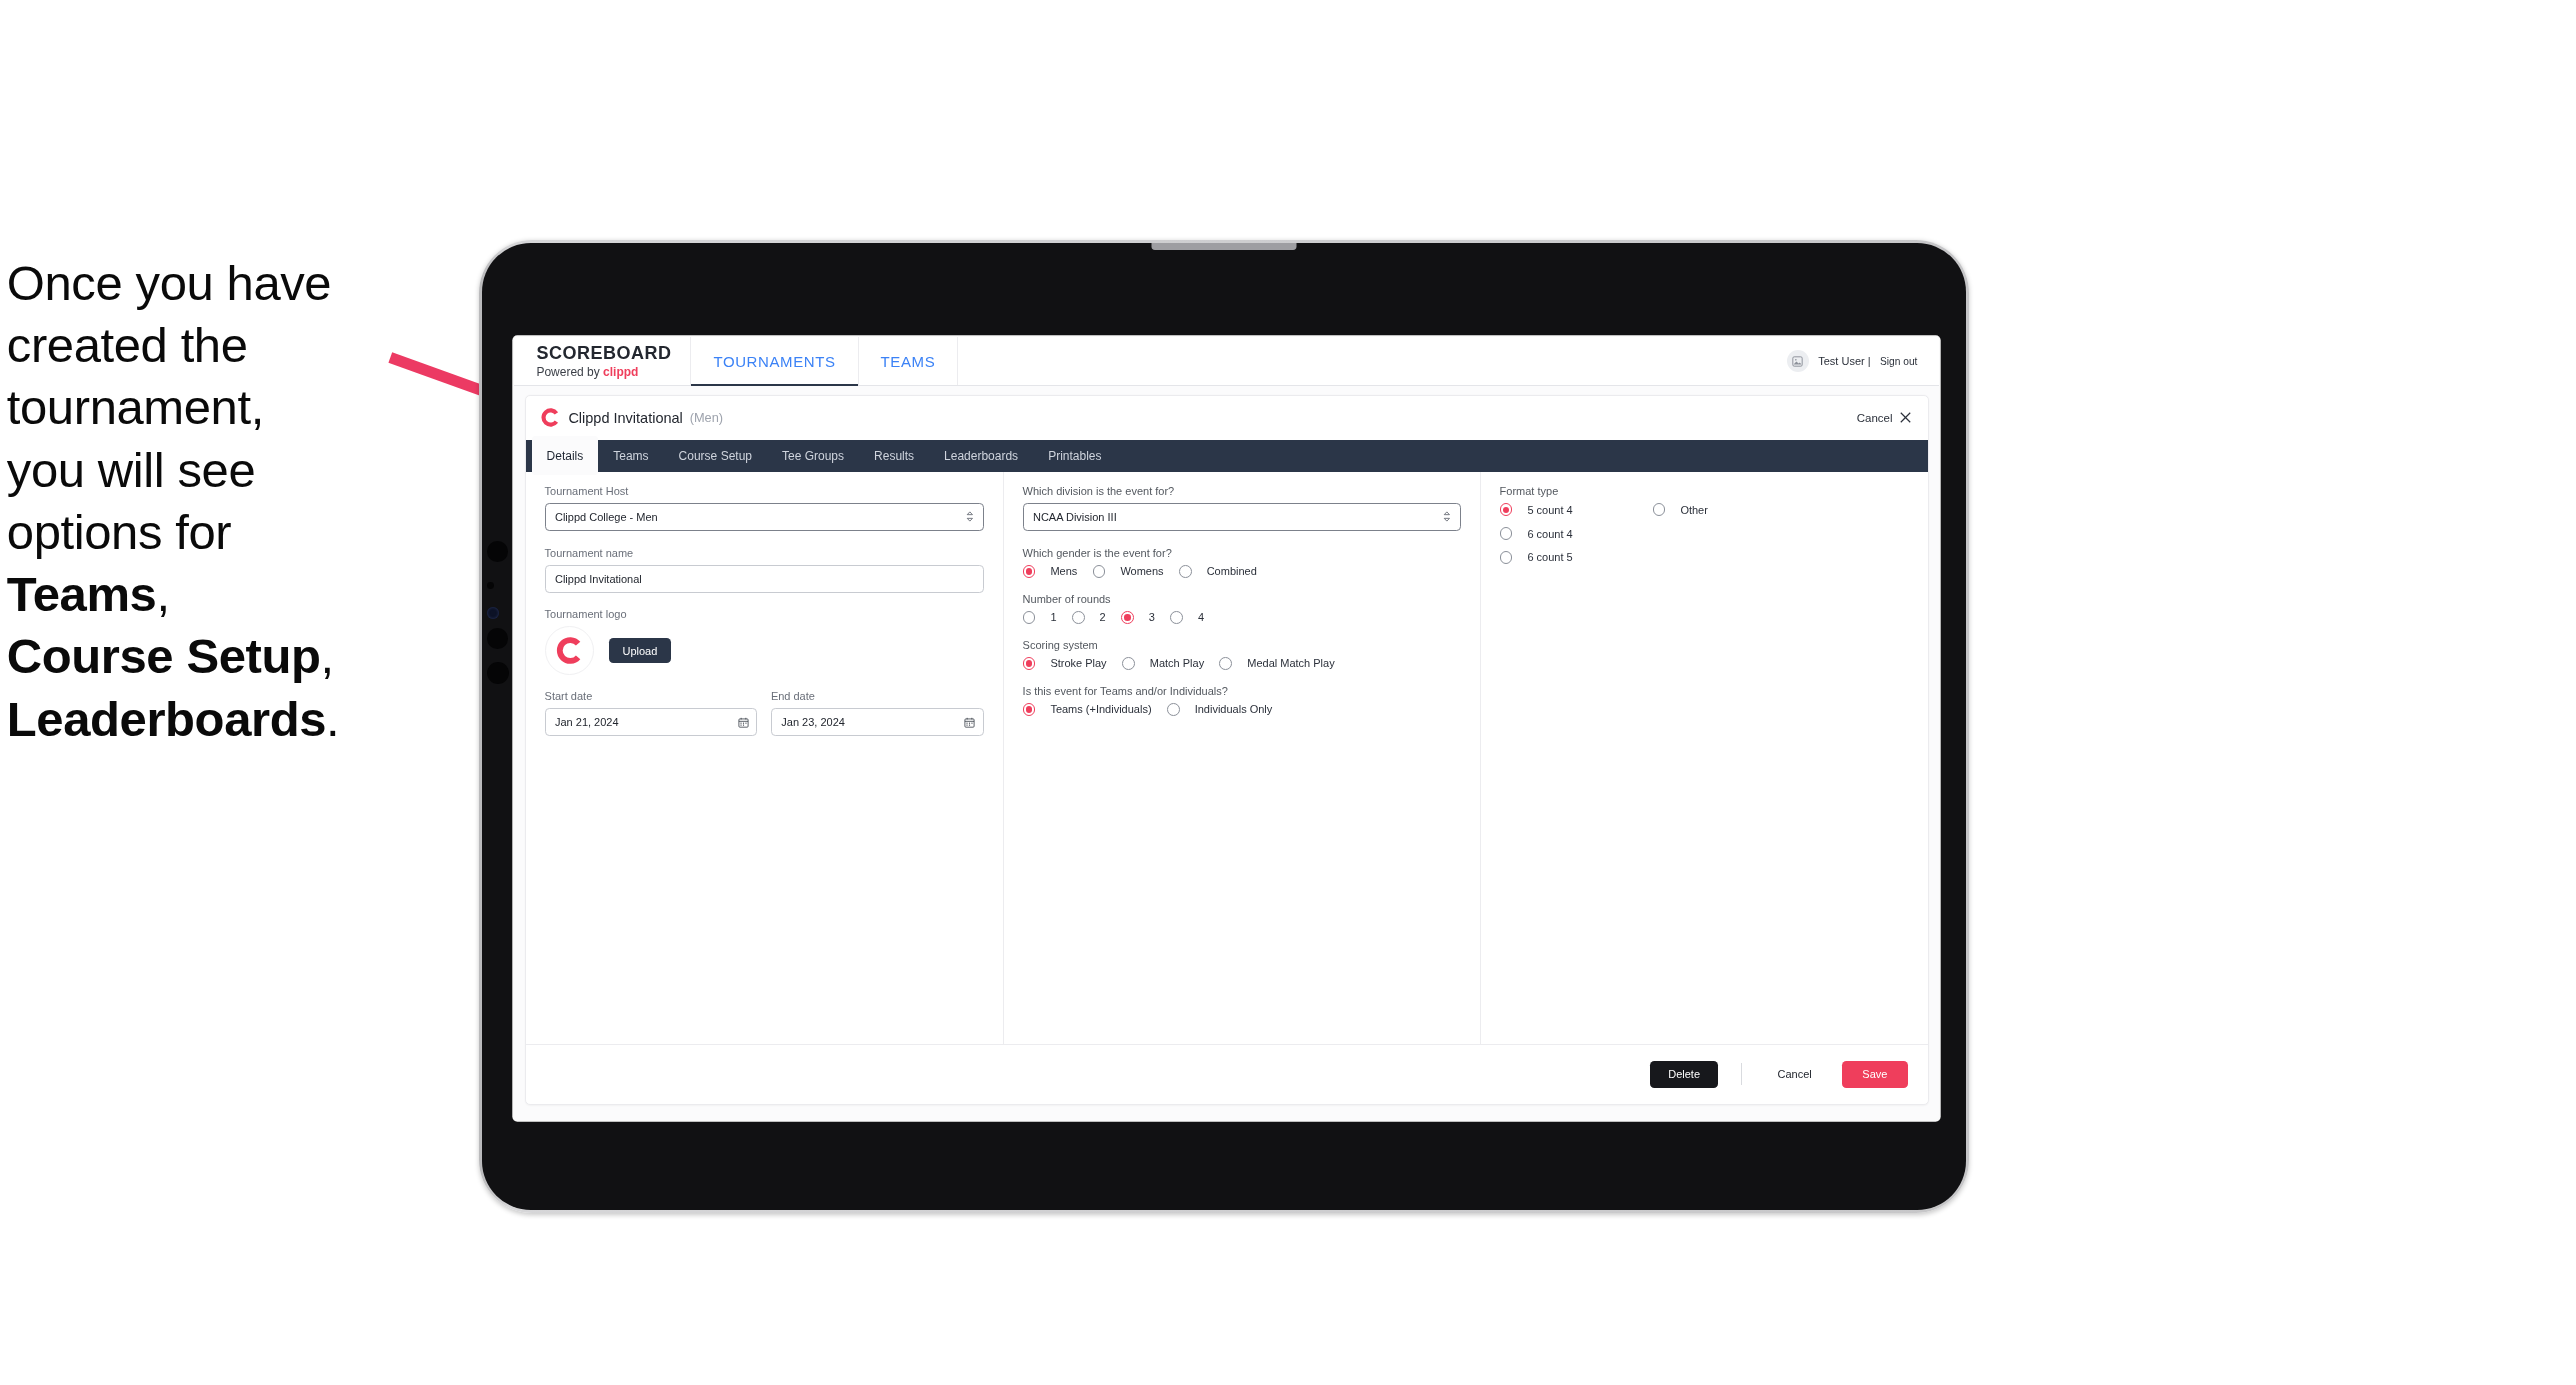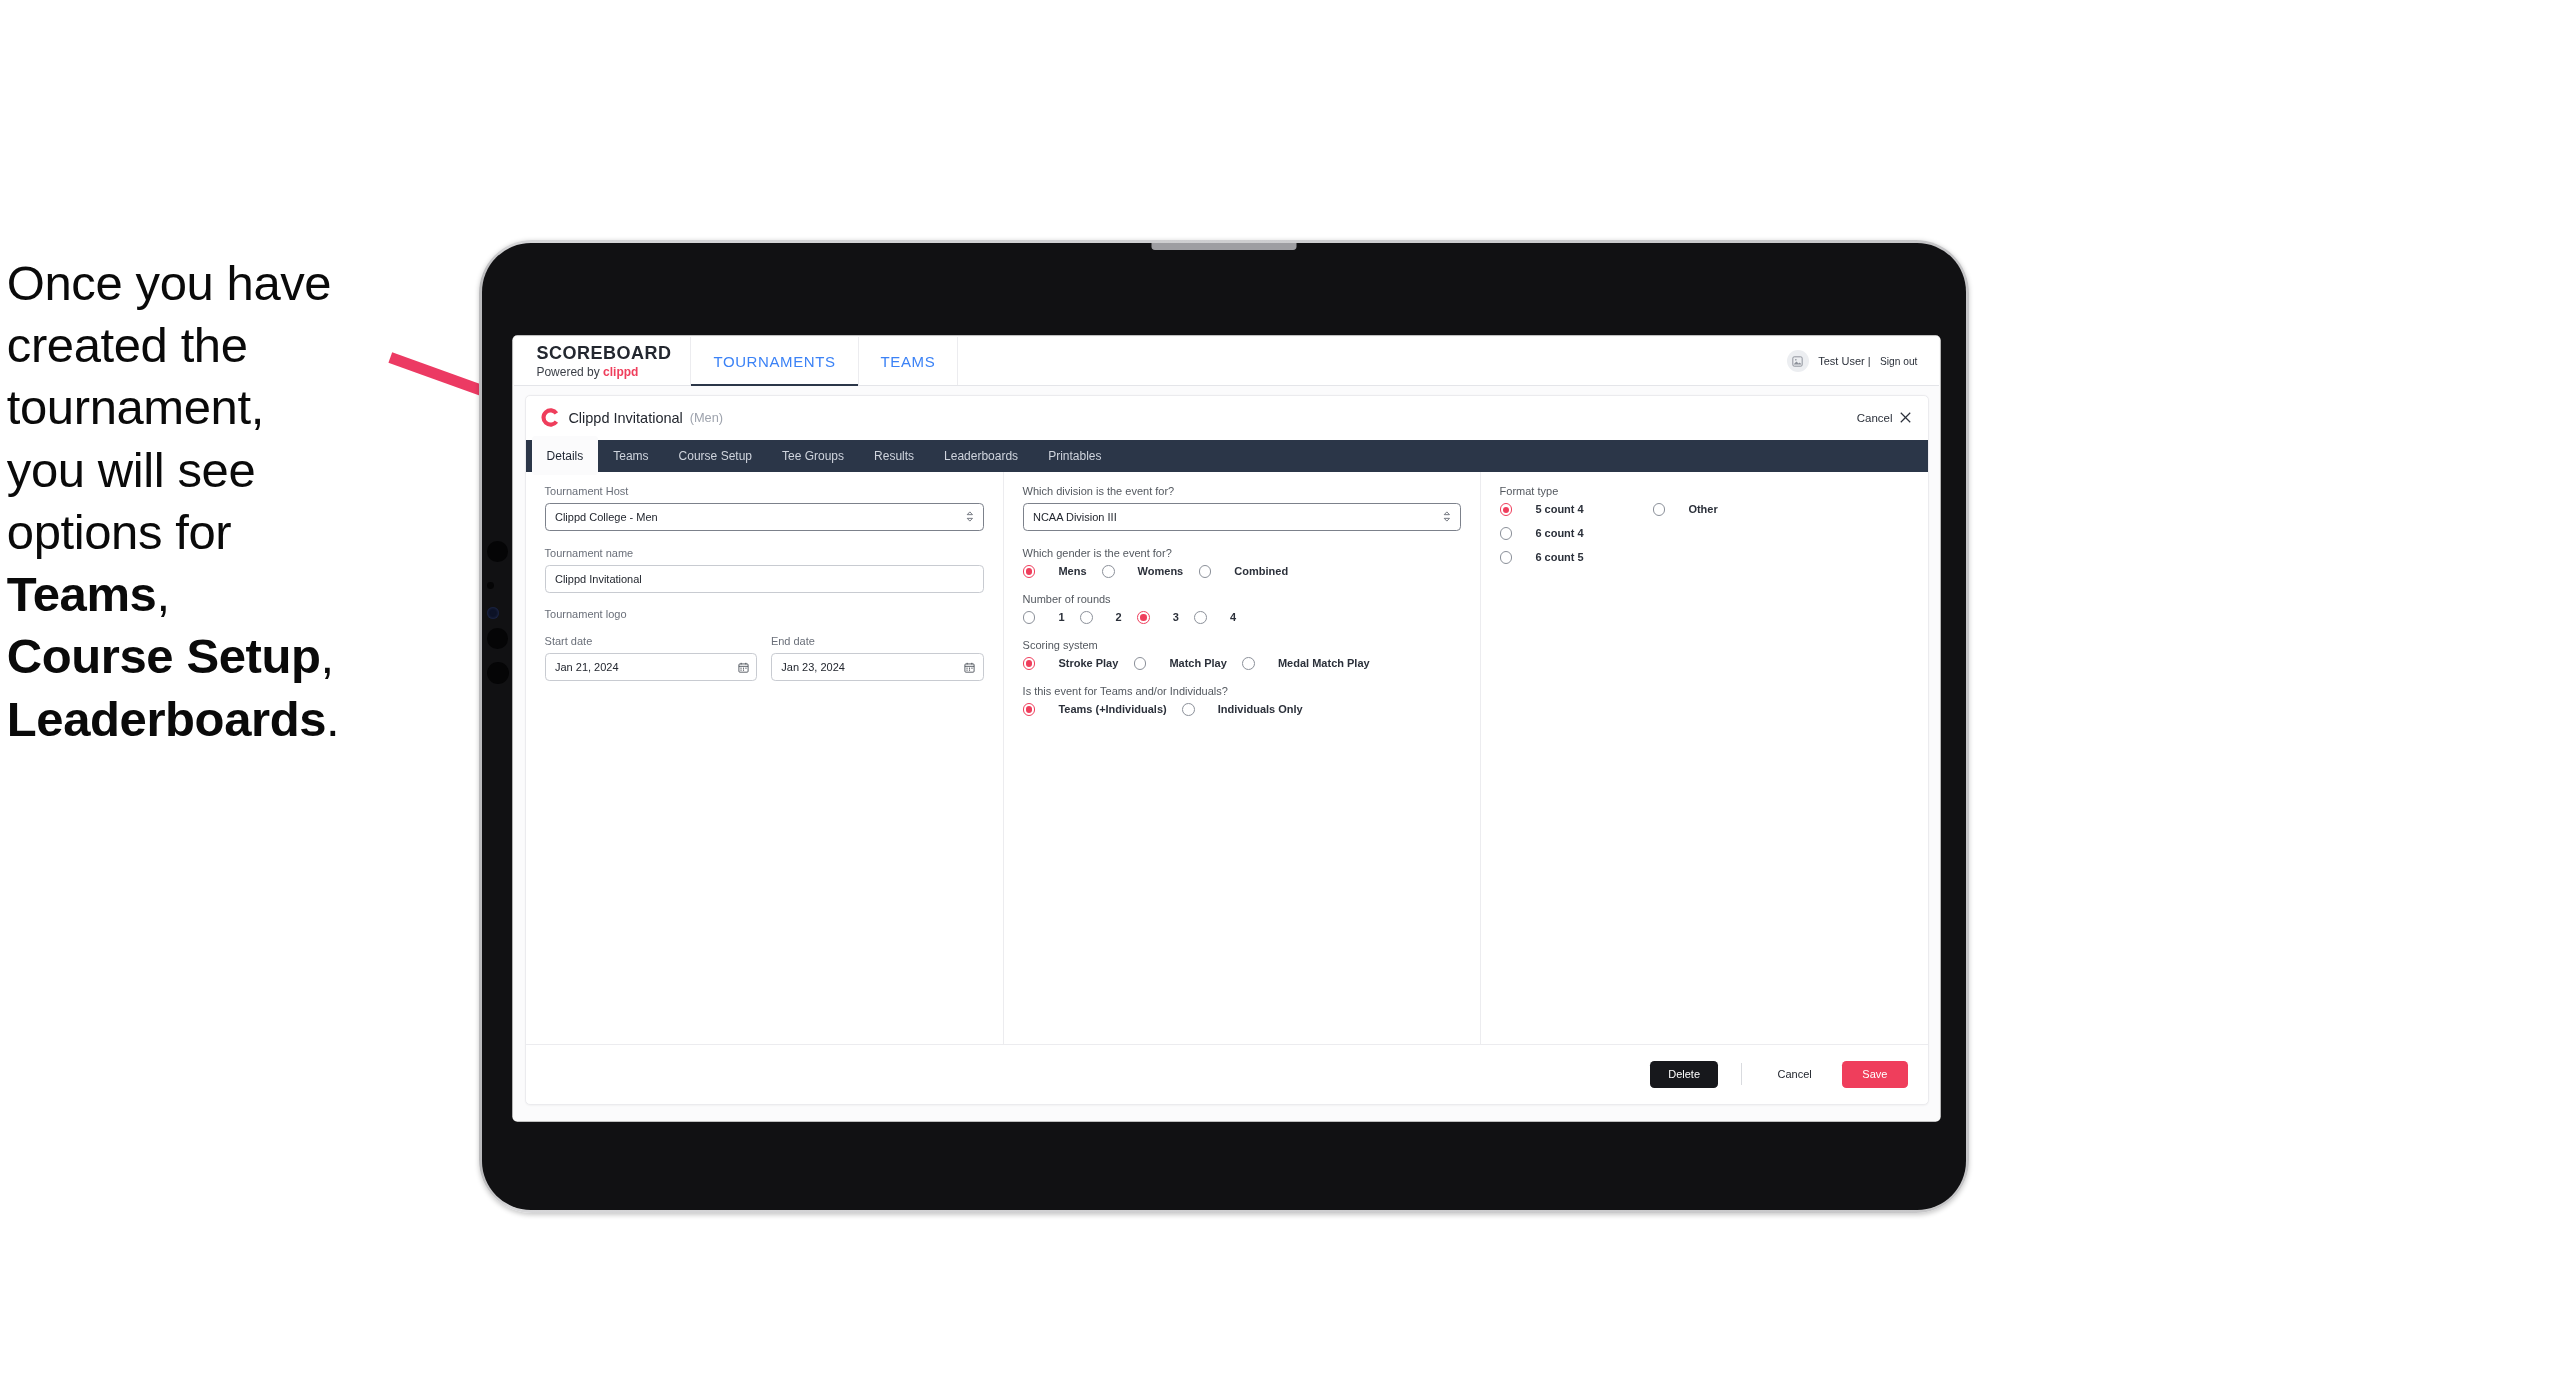--- a/index.html
+++ b/index.html
@@ -202,21 +202,21 @@
   .upload-btn {
     background: #2b3648; color: #fff;
     font-size: 11px; border-radius: 4.3px;
     padding: 6.8px 13.6px; cursor: pointer;
   }
 
   .date-row { display: flex; gap: 13.6px; }
   .date-col { width: 50%; }
 
   .radio-row { display: flex; align-items: center; flex-wrap: wrap; gap: 0; }
-  .radio-item { display: flex; align-items: flex-start; gap: 23px; margin-right: 15.3px; cursor: pointer; font-weight: bold; }
+  .radio-item { display: flex; align-items: center; gap: 15px; margin-right: 15.3px; cursor: pointer; }
   .radio {
     width: 12.8px; height: 12.8px; border-radius: 50%;
     border: 1.4px solid #8b9099; background: #fff;
     flex: none; position: relative;
   }
   .radio.on { border-color: #ef3e5c; }
   .radio.on::after {
     content:""; position:absolute; left: 2.2px; top: 2.2px;
     width: 6.6px; height: 6.6px; border-radius: 50%; background: #ef3e5c;
   }
@@ -362,20 +362,28 @@
 
             <div class="fgroup">
               <div class="flabel">Tournament name</div>
               <div class="finput plain">
                 <span>Clippd Invitational</span>
               </div>
             </div>
 
             <div class="fgroup">
               <div class="flabel">Tournament logo</div>
+              <div class="logo-row">
+                <div class="logo-circle">
+                  <svg width="29" height="29" viewBox="0 0 32 32">
+                    <path d="M25.5 8.5 A11.5 11.5 0 1 0 25.5 23.5" fill="none" stroke="#ef3e5c" stroke-width="6.4" stroke-linecap="butt"></path>
+                  </svg>
+                </div>
+                <div class="upload-btn"><span>Upload</span></div>
+              </div>
             </div>
 
             <div class="fgroup date-row">
               <div class="date-col">
                 <div class="flabel">Start date</div>
                 <div class="finput plain">
                   <span>Jan 21, 2024</span>
                   <span class="cal">
                     <svg width="11" height="11" viewBox="0 0 16 16">
                         <rect x="1.3" y="2.8" width="13.4" height="12" rx="1.4" fill="none" stroke="#3c414a" stroke-width="1.2"></rect>

